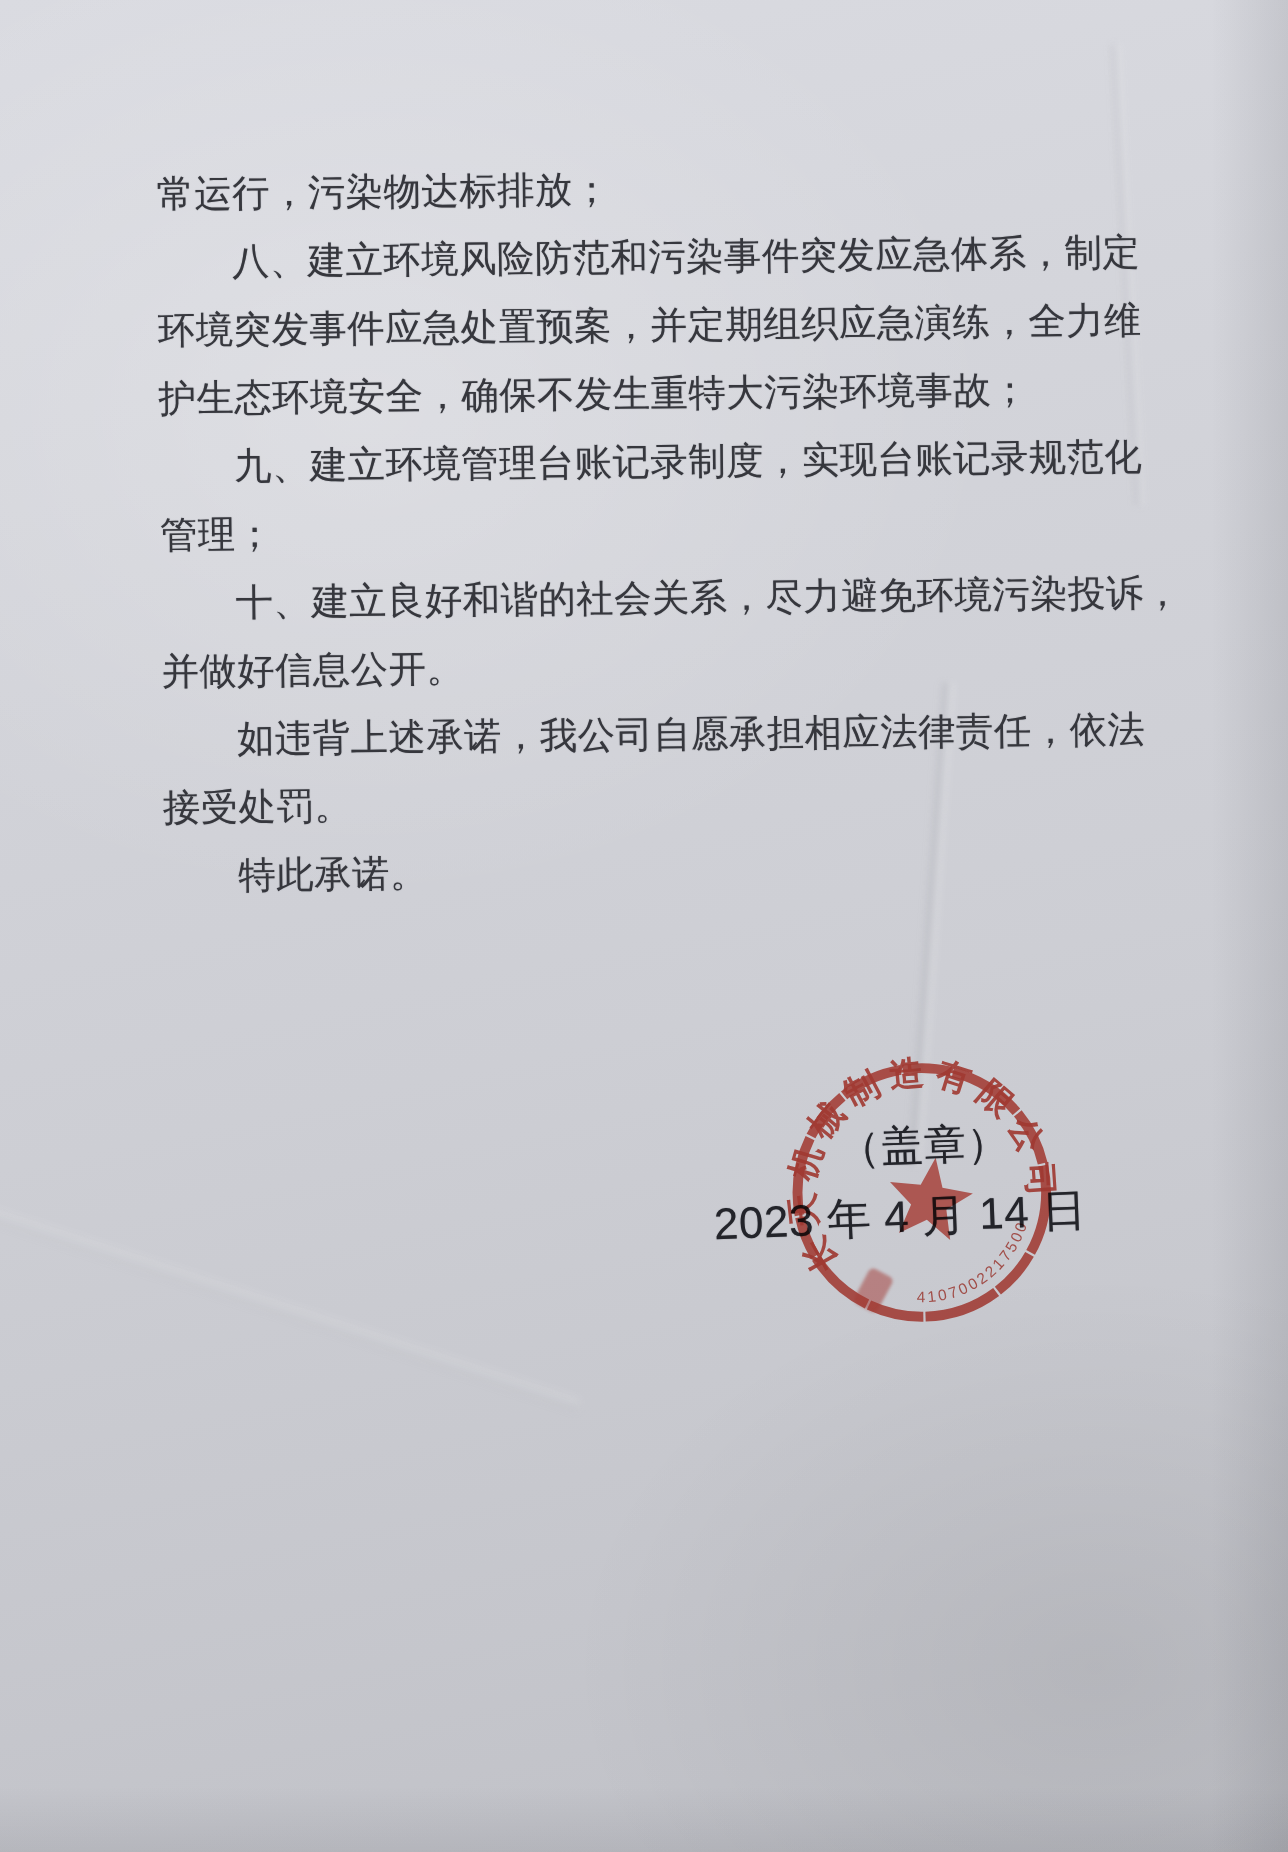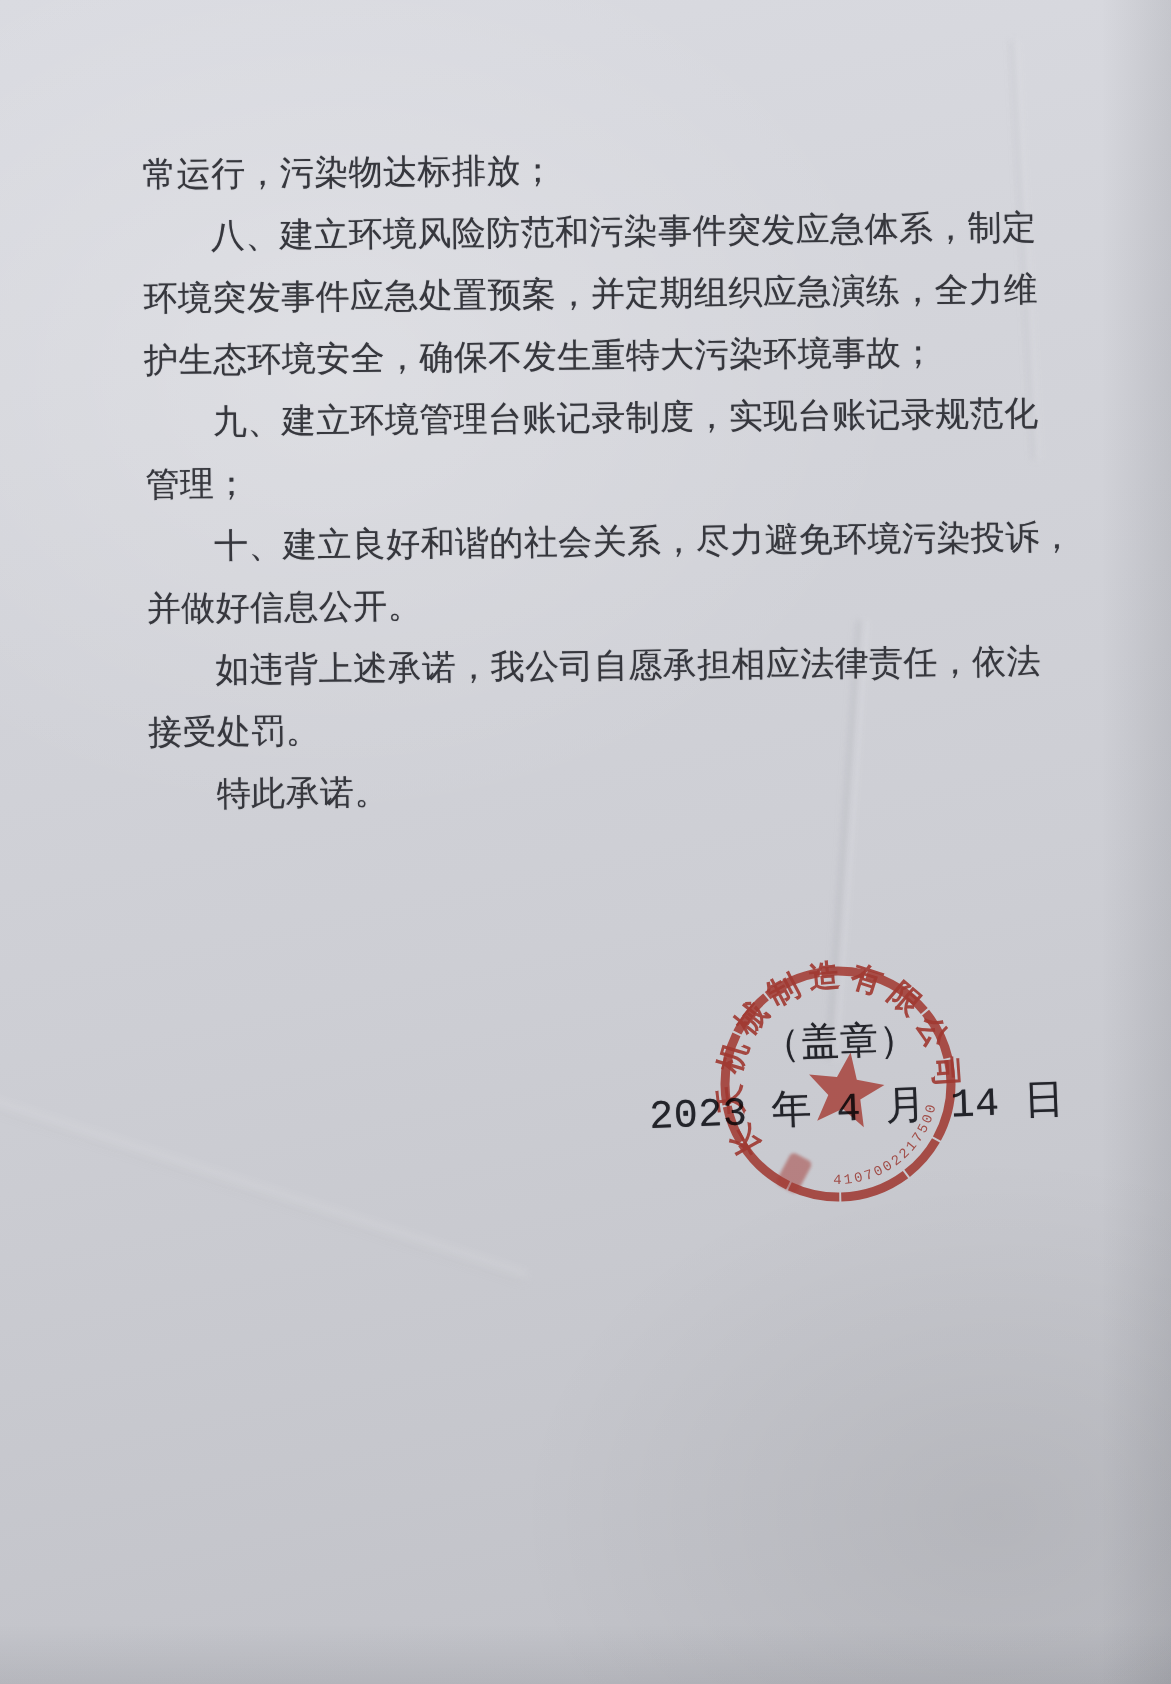--- a/index.html
+++ b/index.html
@@ -1,20 +1,20 @@
 <!DOCTYPE html>
 <html><head>
 <meta charset="utf-8">
 <style>
   html,body{margin:0;padding:0;background:#9a9ba1;}
   .photo{
     position:relative;
     width:1171px;height:1684px;
     overflow:hidden;
-    font-family:Liberation Mono, monospace;
+    font-family:Liberation Sans, sans-serif;
     background:
       radial-gradient(ellipse 900px 700px at 28% 22%, rgba(255,255,255,0.22), rgba(255,255,255,0) 65%),
       radial-gradient(ellipse 800px 600px at 85% 90%, rgba(0,0,0,0.07), rgba(0,0,0,0) 60%),
       linear-gradient(168deg,#dadbe1 0%, #d3d4da 28%, #cdced4 55%, #c5c6cc 82%, #bfc0c6 100%);
   }
   .edge-shadow-right{position:absolute;top:0;right:0;width:70px;height:100%;
     background:linear-gradient(to left, rgba(40,42,50,0.10), rgba(40,42,50,0));}
   .edge-shadow-bottom{position:absolute;left:0;bottom:0;width:100%;height:60px;
     background:linear-gradient(to top, rgba(40,42,50,0.09), rgba(40,42,50,0));}
   .crease-vertical{position:absolute;left:838px;top:620px;width:16px;height:440px;

